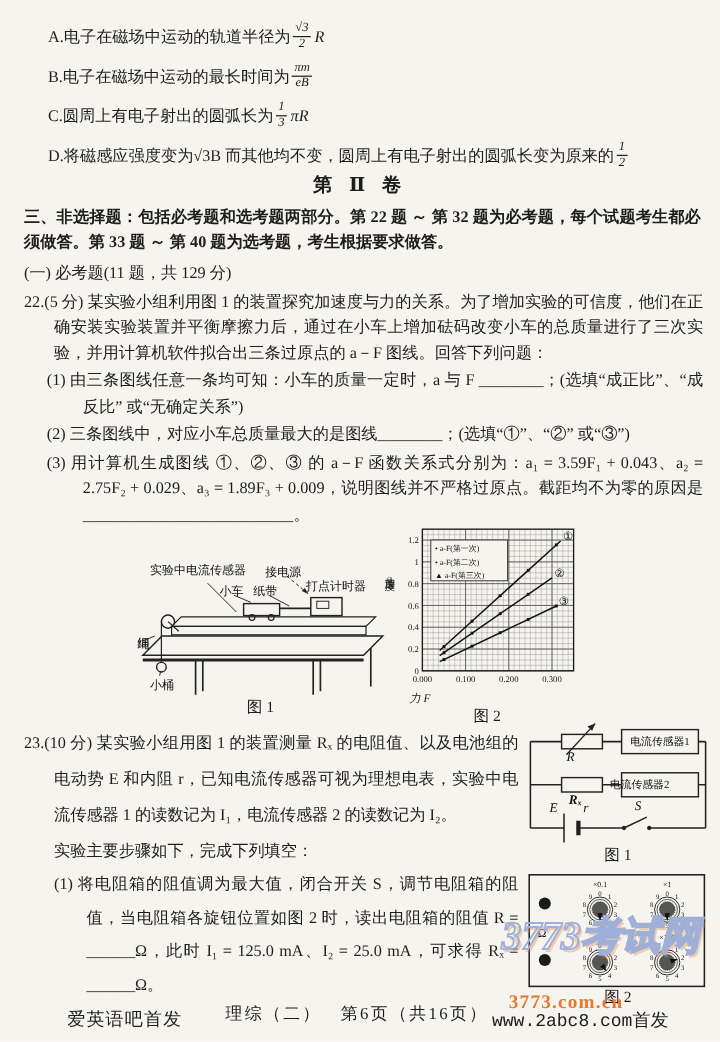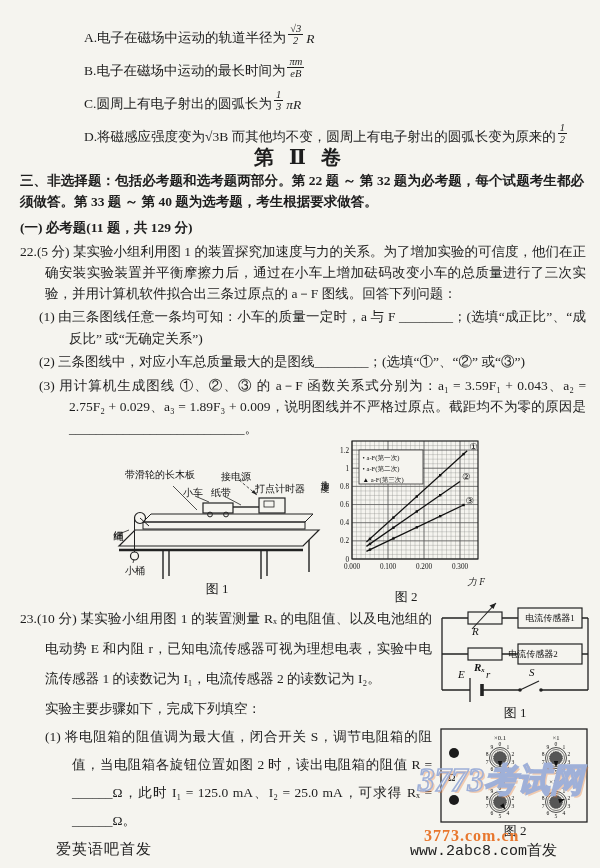--- a/index.html
+++ b/index.html
@@ -1,44 +1,44 @@
 <!DOCTYPE html>
 <html><head>
 <meta charset="utf-8">
 <style>
   html,body{margin:0;padding:0;}
   .page{position:relative;width:600px;height:868px;background:#f5f4ef;overflow:hidden;
         font-family:"Liberation Serif","DejaVu Serif",serif;color:#1d1d1d;}
   .abs{position:absolute;}
   
   .options{top:14px;left:40px;right:16px;}
-  .option{display:flex;align-items:flex-end;height:33px;font-size:13.5px;white-space:nowrap;margin-left:44px;}
+  .option{display:flex;align-items:center;height:33px;font-size:13.5px;white-space:nowrap;}
   .frac{display:inline-flex;flex-direction:column;align-items:center;font-size:10.5px;
         line-height:1.1;margin:0 2px;vertical-align:middle;font-style:italic;}
   .frac .num{padding:0 2px;border-bottom:1px solid #1d1d1d;}
   .frac .den{padding:0 2px;}
   .suffix{font-style:italic;margin-left:1px;}
   
-  .title{top:144px;left:0;width:100%;text-align:center;font-size:20px;font-weight:bold;letter-spacing:5px;}
+  .title{top:144px;left:0;width:100%;text-align:center;font-size:16px;font-weight:bold;letter-spacing:5px;}
   .sec3{top:170px;left:20px;width:564px;font-weight:bold;font-size:13.5px;line-height:21px;text-align:justify;}
-  .must{top:219px;left:20px;font-weight:bold;font-size:13.5px;}
+  .must{top:219px;left:20px;font-weight:normal;font-size:13.5px;}
   .q22{top:241px;left:20px;width:566px;font-size:13.5px;}
   .q22 .head{line-height:21px;padding-left:25px;text-indent:-25px;text-align:justify;}
   .q22 .item{line-height:21.5px;margin-left:19px;padding-left:30px;text-indent:-30px;margin-top:2px;text-align:justify;}
   
   .fig-app{top:446px;left:103px;width:228px;height:152px;}
   .fig-app svg{position:absolute;left:0;top:0;}
   .fig-label{position:absolute;font-size:10px;white-space:nowrap;color:#111;}
   .fig-label.v{writing-mode:vertical-rl;text-orientation:upright;letter-spacing:1px;}
   .fig-caption{position:absolute;bottom:0;left:0;width:100%;text-align:center;font-size:13px;}
   .fig-chart{top:436px;left:318px;width:172px;height:168px;}
   .fig-chart .ylab{position:absolute;left:0;top:38px;writing-mode:vertical-rl;text-orientation:upright;
                    font-size:9px;letter-spacing:1px;}
   .fig-chart svg{position:absolute;left:10px;top:0;}
-  .fig-chart .xlab{position:absolute;left:11px;top:140px;width:156px;text-align:right;font-size:9.5px;font-style:italic;font-family:Liberation Serif, serif;}
+  .fig-chart .xlab{position:absolute;left:23px;top:140px;width:156px;text-align:left;font-size:9.5px;font-style:italic;font-family:Liberation Serif, serif;}
   .fig-chart .cap{position:absolute;left:10px;top:152px;width:156px;text-align:center;font-size:13px;font-style:normal;}
   
   .q23text{top:604px;left:20px;width:412px;font-size:13.5px;}
   .q23text .head{line-height:30px;padding-left:25px;text-indent:-25px;text-align:justify;}
   .q23text .intro{line-height:28px;margin-left:25px;margin-top:1px;}
   .q23text .step{line-height:28px;margin-left:25px;padding-left:27px;text-indent:-27px;text-align:justify;}
   .q23figs{top:598px;left:432px;width:166px;}
   .cfig{position:relative;width:166px;}
   .cfig svg{display:block;}
   .clabel{position:absolute;font-size:9px;white-space:nowrap;color:#111;}
@@ -132,21 +132,21 @@
       <rect x="161" y="55" width="10" height="6" fill="none" stroke="#222" stroke-width="0.8"></rect>
 
       <path d="M70 40 L94 64" stroke="#222" stroke-width="0.8"></path>
       <path d="M92 50 L106 56" stroke="#222" stroke-width="0.8"></path>
       <path d="M121 50 L138 59" stroke="#222" stroke-width="0.8"></path>
       <path d="M136 34 L154 49" stroke="#222" stroke-width="0.8" stroke-dasharray="3,2"></path>
       <polygon points="154,49 148.5,46.5 151,44" fill="#222"></polygon>
       <path d="M16 88 L26 84" stroke="#222" stroke-width="0.8"></path>
       <path d="M30 117 L31 113" stroke="#222" stroke-width="0.8"></path>
     </svg>
-    <span class="fig-label" style="left:22px;top:22px;">带滑轮的长木板</span>
+    <span class="fig-label" style="left:22px;top:22px;">实验中电流传感器</span>
     <span class="fig-label" style="left:80px;top:40px;">小车</span>
     <span class="fig-label" style="left:108px;top:40px;">纸带</span>
     <span class="fig-label" style="left:118px;top:24px;">接电源</span>
     <span class="fig-label" style="left:152px;top:36px;">打点计时器</span>
     <span class="fig-label v" style="left:8px;top:76px;">细绳</span>
     <span class="fig-label" style="left:22px;top:118px;">小桶</span>
     <div class="fig-caption">图 1</div>
   </div>
 
   <div class="abs fig-chart">
@@ -365,15 +365,16 @@
           <polygon points="127.03503690480396,72.064338553438 121.53300693651035,76.1652733527245 120.17333216126057,71.98062468102582" fill="#111"></polygon>
         </svg>
       <div class="ccap">图 2</div>
     </div>
   </div>
 
   <div class="abs wm-big">3773考试网</div>
   <div class="abs wm-small">3773.com.cn</div>
 
   <div class="abs footer-left">爱英语吧首发</div>
+  <div class="abs footer-center">理综（二）　第6页（共16页）</div>
   <div class="abs footer-right">www.2abc8.com首发</div>
 
 </div>
 
 </body></html>

